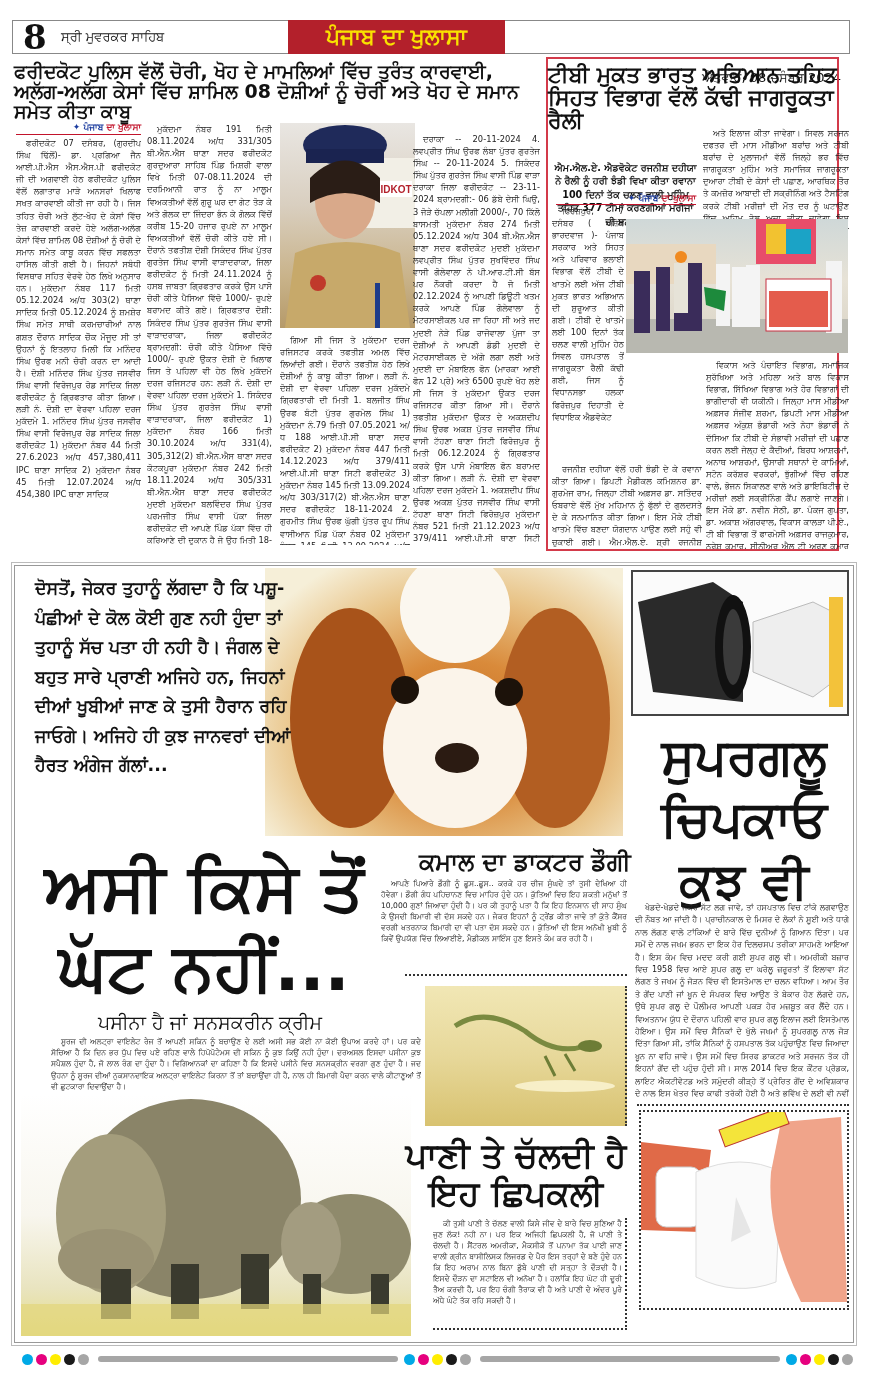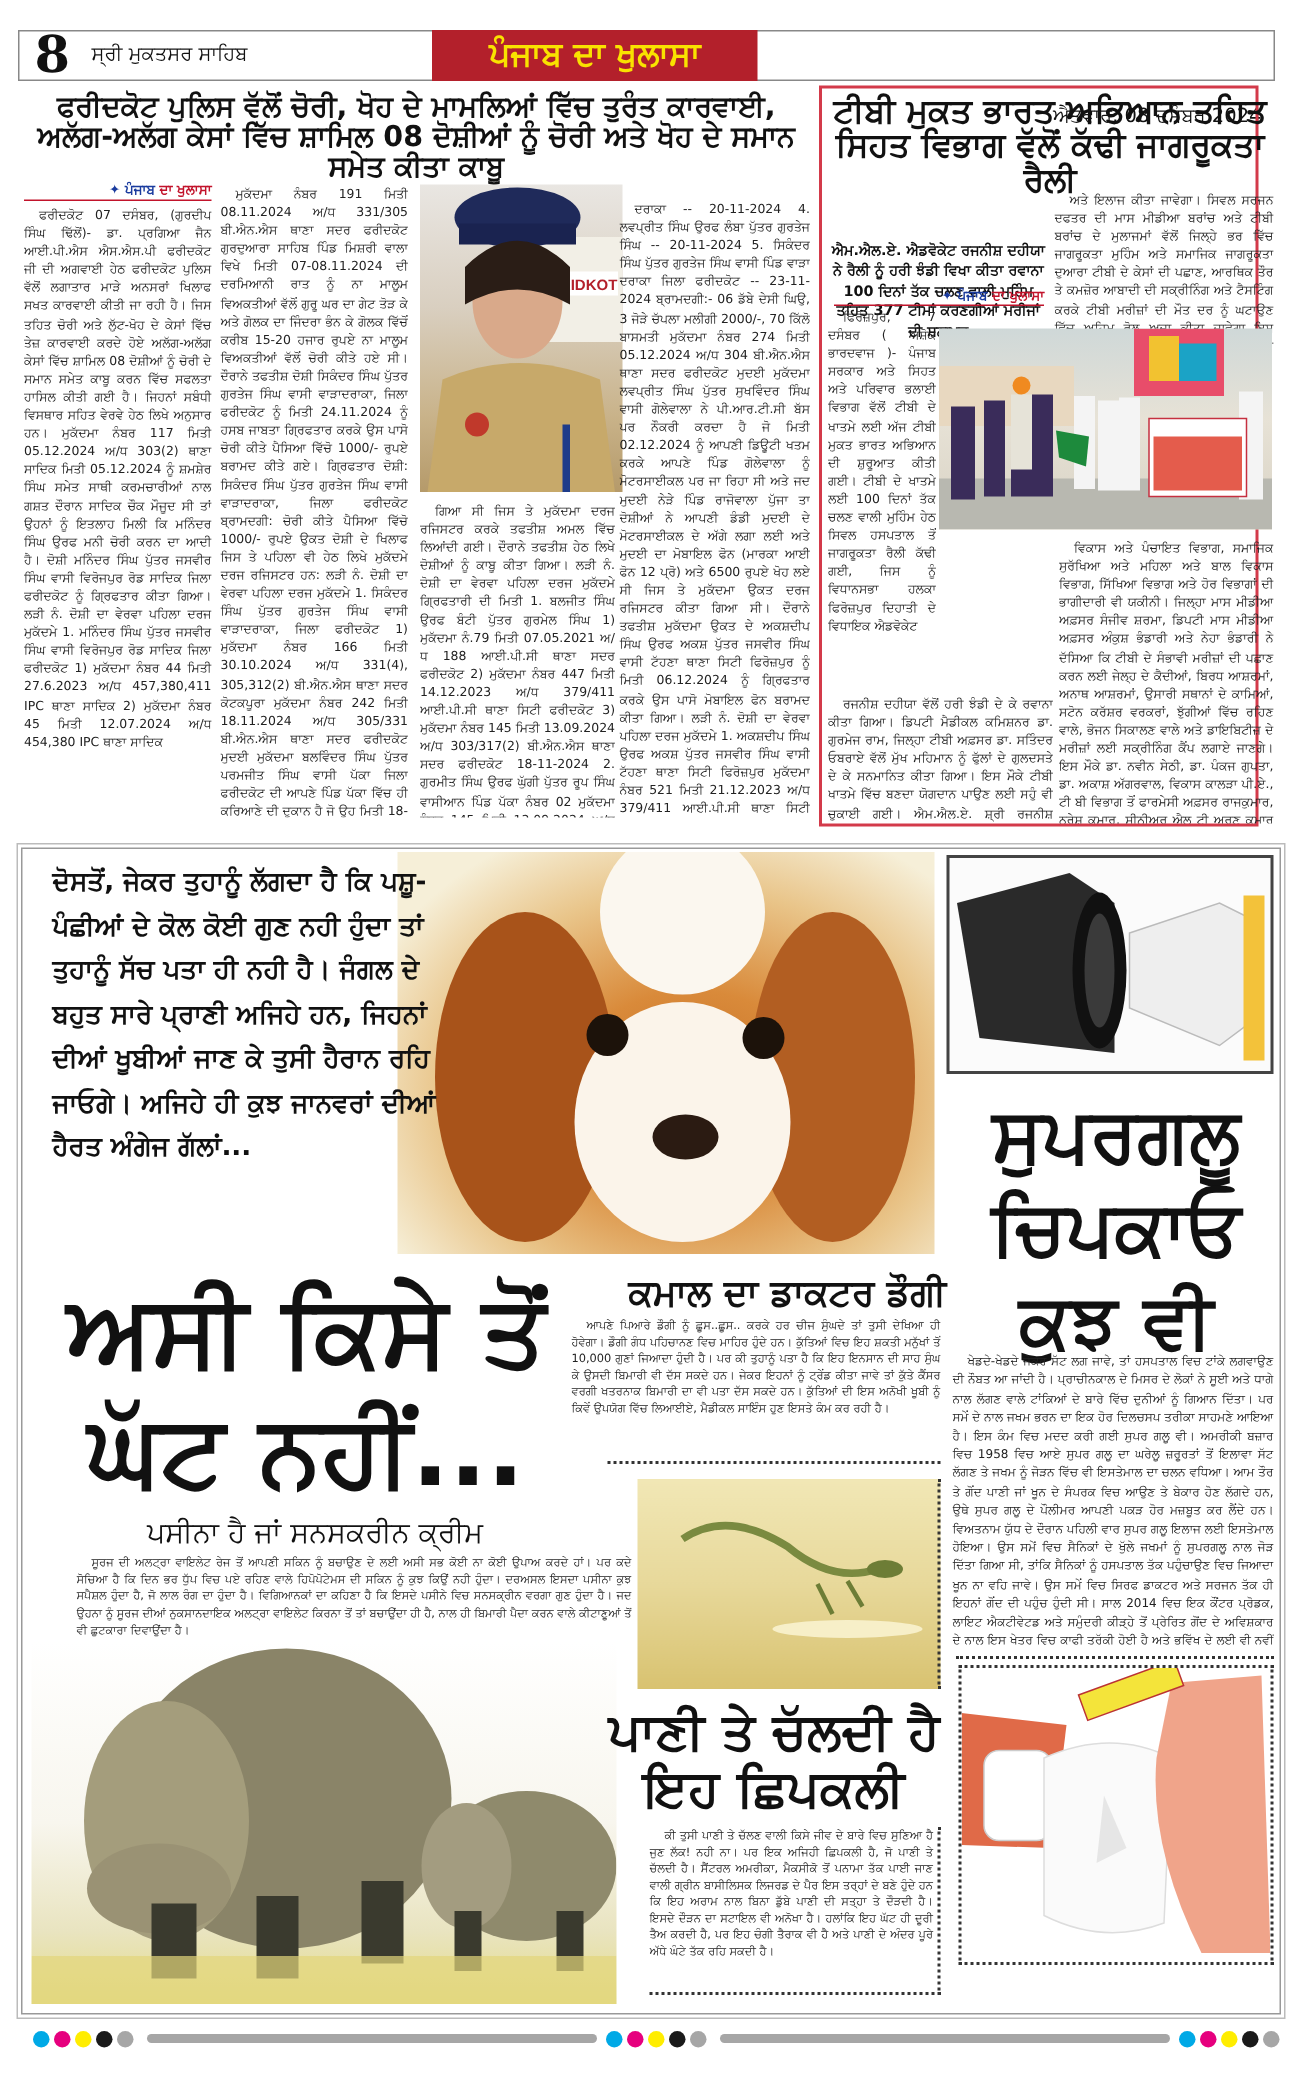--- a/index.html
+++ b/index.html
@@ -5,21 +5,21 @@
   *{box-sizing:border-box;margin:0;padding:0;}
   body{width:870px;height:1390px;background:#fff;font-family:"DejaVu Sans",sans-serif;color:#111;position:relative;overflow:hidden;}
   .abs{position:absolute;}
   
   #masthead{left:12px;top:20px;width:838px;height:34px;border:1px solid #888;}
   #page-num{left:10px;top:-4px;font-size:34px;font-weight:bold;font-family:"DejaVu Serif",serif;}
   #city{left:48px;top:8px;font-size:13px;}
   #brand{left:275px;top:-1px;width:217px;height:34px;background:#b3202b;color:#f9e200;font-size:22px;font-weight:bold;text-align:center;line-height:34px;}
   #dateline{right:8px;top:8px;font-size:13px;margin-top:41px;}
   
-  .hl{font-weight:bold;text-align:center;line-height:1.05;}
+  .hl{font-weight:bold;line-height:1.05;}
   #police-headline{left:14px;top:62px;width:527px;font-size:19px;}
   #tb-box{left:546px;top:57px;width:293px;height:494px;border:2px solid #d33a4a;}
   #tb-headline{left:0;top:4px;width:304px;font-size:22px;}
   .kicker{font-size:9px;color:#c2132b;text-align:right;font-weight:bold;}
   .kicker .p{color:#1a3b9e;}
   .col{font-size:8.3px;line-height:12.1px;text-align:justify;overflow:hidden;color:#222;}
   .col p{text-indent:10px;}
   .photo{overflow:hidden;}
   
   #feature{left:14px;top:565px;width:840px;height:778px;border:1px solid #999;outline:1px solid #bbb;outline-offset:2px;}
@@ -31,21 +31,21 @@
   #superglue-title{left:618px;top:160px;width:222px;font-size:50px;font-weight:bold;text-align:center;line-height:62px;}
   #lizard-title{left:386px;top:570px;width:230px;font-size:34px;font-weight:bold;text-align:center;line-height:38px;}
   .cmyk{width:11px;height:11px;border-radius:50%;display:inline-block;margin-right:3px;}
   .bar{height:6px;background:#a6a6a6;border-radius:3px;}
 </style>
 </head>
 <body>
 
 <div id="masthead" class="abs">
   <span id="page-num" class="abs">8</span>
-  <span id="city" class="abs">ਸ੍ਰੀ ਮੁਕਤਸਰ ਸਾਹਿਬ</span>
+  <span id="city" class="abs">ਸ੍ਰੀ ਮੁਵਰਕਰ ਸਾਹਿਬ</span>
   <div id="brand" class="abs">ਪੰਜਾਬ ਦਾ ਖੁਲਾਸਾ</div>
   <span id="dateline" class="abs">ਐਤਵਾਰ, 08 ਦਸੰਬਰ 2024</span>
 </div>
 
 <div id="police-headline" class="abs hl">ਫਰੀਦਕੋਟ ਪੁਲਿਸ ਵੱਲੋਂ ਚੋਰੀ, ਖੋਹ ਦੇ ਮਾਮਲਿਆਂ ਵਿੱਚ ਤੁਰੰਤ ਕਾਰਵਾਈ, ਅਲੱਗ-ਅਲੱਗ ਕੇਸਾਂ ਵਿੱਚ ਸ਼ਾਮਿਲ 08 ਦੋਸ਼ੀਆਂ ਨੂੰ ਚੋਰੀ ਅਤੇ ਖੋਹ ਦੇ ਸਮਾਨ ਸਮੇਤ ਕੀਤਾ ਕਾਬੂ</div>
 
 <div class="abs" style="left:16px;top:122px;width:125px;border-bottom:1.5px solid #c2132b;padding-bottom:1px;">
   <div class="kicker"><span class="p">✦ ਪੰਜਾਬ</span><span> ਦਾ </span><span>ਖੁਲਾਸਾ</span></div>
 </div>
 <div class="abs col" style="left:16px;top:137px;width:125px;height:408px;">

